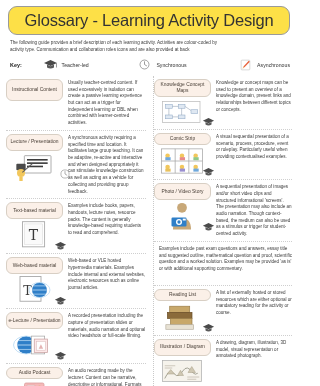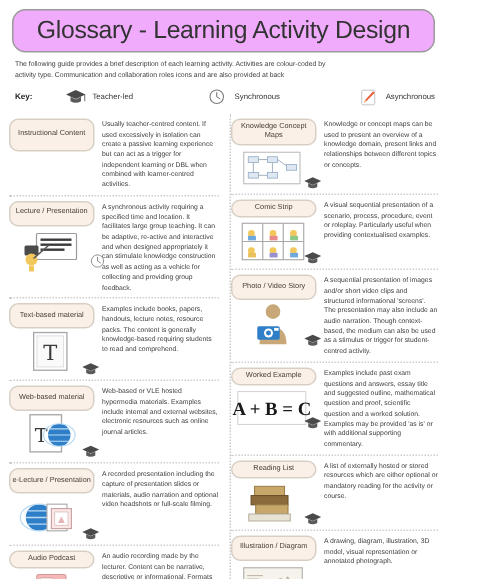--- a/index.html
+++ b/index.html
@@ -7,21 +7,21 @@
     width:298px;height:386px;overflow:hidden;background:#ffffff;
     font-family:"Liberation Sans","DejaVu Sans",sans-serif;color:#3a3a3a;
     -webkit-font-smoothing:antialiased;
   }
   .page{position:relative;width:298px;height:386px;box-sizing:border-box;padding:4px 6px 0 6px;}
 
   
   .title-box{
     border:1px solid #9a9a9a;border-radius:9px;height:27px;
     display:flex;align-items:center;justify-content:center;
-    margin:2px 2px 0 2px;background:#f0abfc;
+    margin:2px 2px 0 2px;background:#fde047;
   }
   .title-box .t{font-size:16.5px;font-weight:400;letter-spacing:-.2px;color:#333;white-space:nowrap;}
 
   
   .intro{font-size:4.6px;line-height:1.5;color:#3c3c3c;margin:5px 2px 0 4px;}
   .intro div{white-space:nowrap;}
 
   
   .key-row{display:flex;align-items:center;margin:4px 2px 0 4px;height:14px;}
   .key-label{font-size:5.4px;font-weight:bold;color:#222;width:32px;}
@@ -340,37 +340,20 @@
                 <path d="M2 8 L15 2 L28 8 L15 14 Z" fill="#4a4a4a"></path>
                 <path d="M8 11 L8 17 Q15 21 22 17 L22 11 L15 14.6 Z" fill="#5a5a5a"></path>
               </svg>
             </span>
           </div>
         </div>
         <div class="desc">A sequential presentation of images and/or short video clips and structured informational 'screens'. The presentation may also include an audio narration. Though context-based, the medium can also be used as a stimulus or trigger for student-centred activity.</div>
       </div>
 
       <div class="row" style="min-height:44px;">
-        <div class="card">
-          <div class="label-box" style="min-height:11px;">
-            <span class="lt">Worked Example</span>
-          </div>
-          <div class="art">
-            <svg width="50" height="24" viewBox="0 0 64 30">
-              <rect x="2" y="1" width="58" height="28" fill="#fff" stroke="#cfcfcf" stroke-width=".8"></rect>
-              <text x="31" y="21" font-family="Liberation Serif, serif" font-size="16" font-weight="bold" fill="#1a1a1a" text-anchor="middle">A + B = C</text>
-            </svg>
-            <span class="badge br">
-              <svg width="13" height="10" viewBox="0 0 30 22">
-                <path d="M2 8 L15 2 L28 8 L15 14 Z" fill="#4a4a4a"></path>
-                <path d="M8 11 L8 17 Q15 21 22 17 L22 11 L15 14.6 Z" fill="#5a5a5a"></path>
-              </svg>
-            </span>
-          </div>
-        </div>
         <div class="desc">Examples include past exam questions and answers, essay title and suggested outline, mathematical question and proof, scientific question and a worked solution.  Examples may be provided 'as is' or with additional supporting commentary.</div>
       </div>
 
       <div class="row" style="min-height:44px;">
         <div class="card">
           <div class="label-box" style="min-height:11px;">
             <span class="lt">Reading List</span>
           </div>
           <div class="art tall">
             <svg width="40" height="28" viewBox="0 0 52 36">

